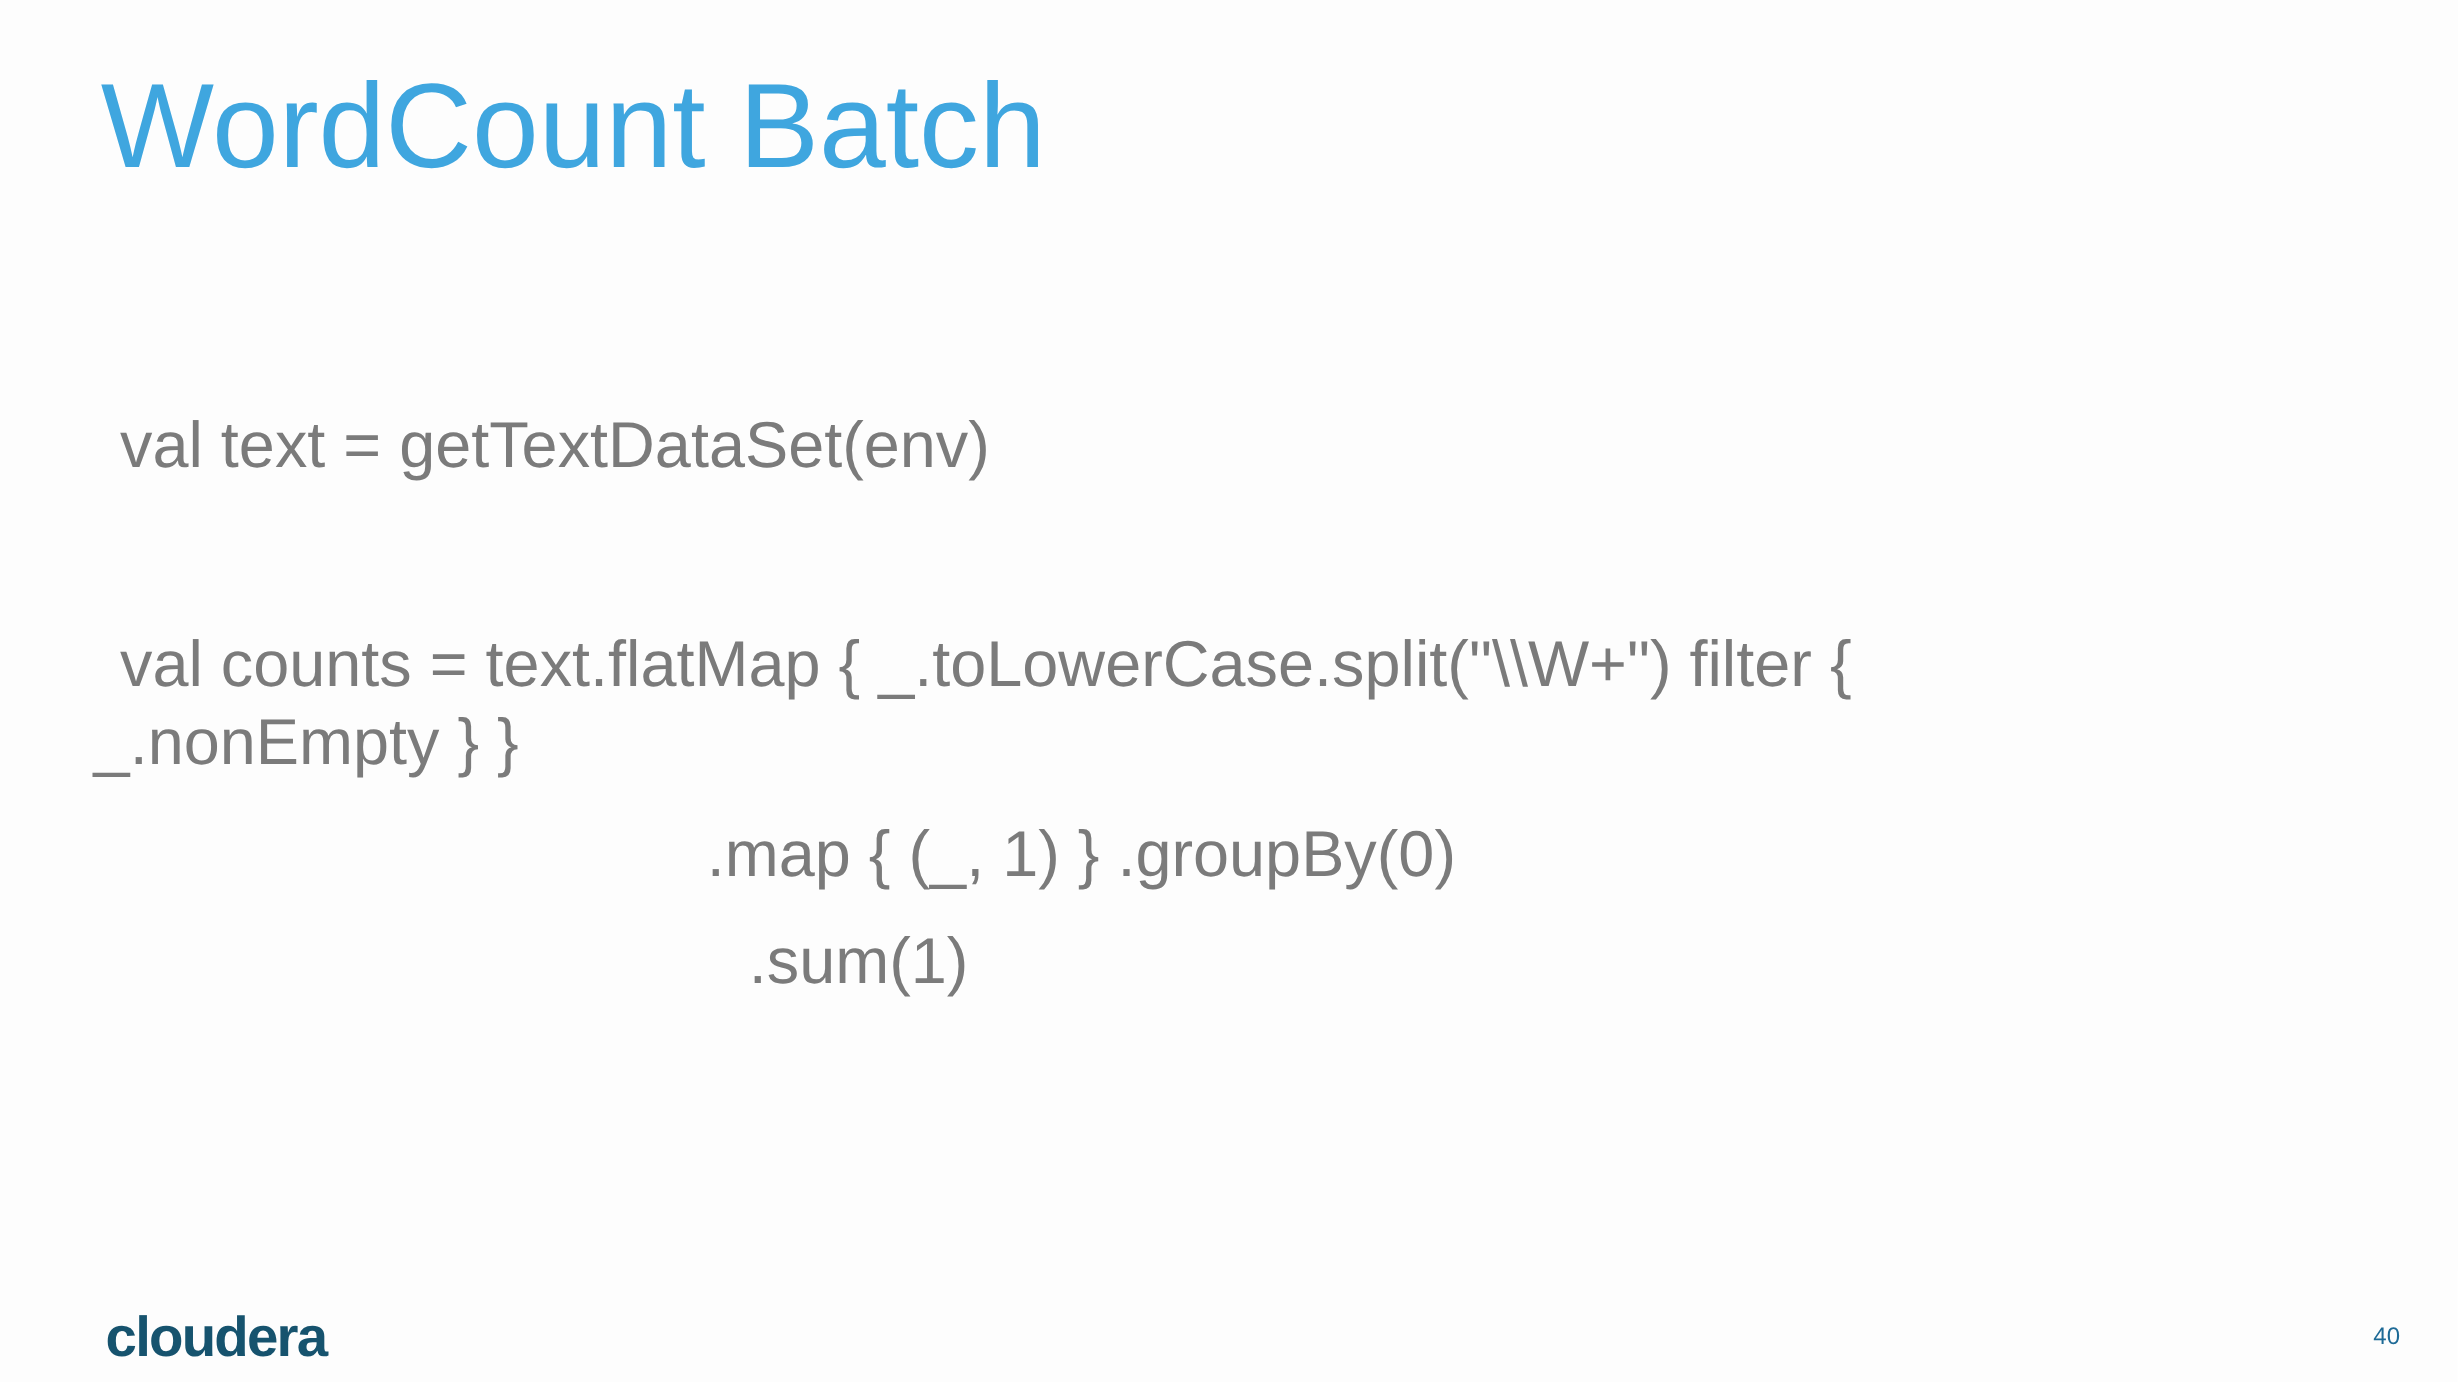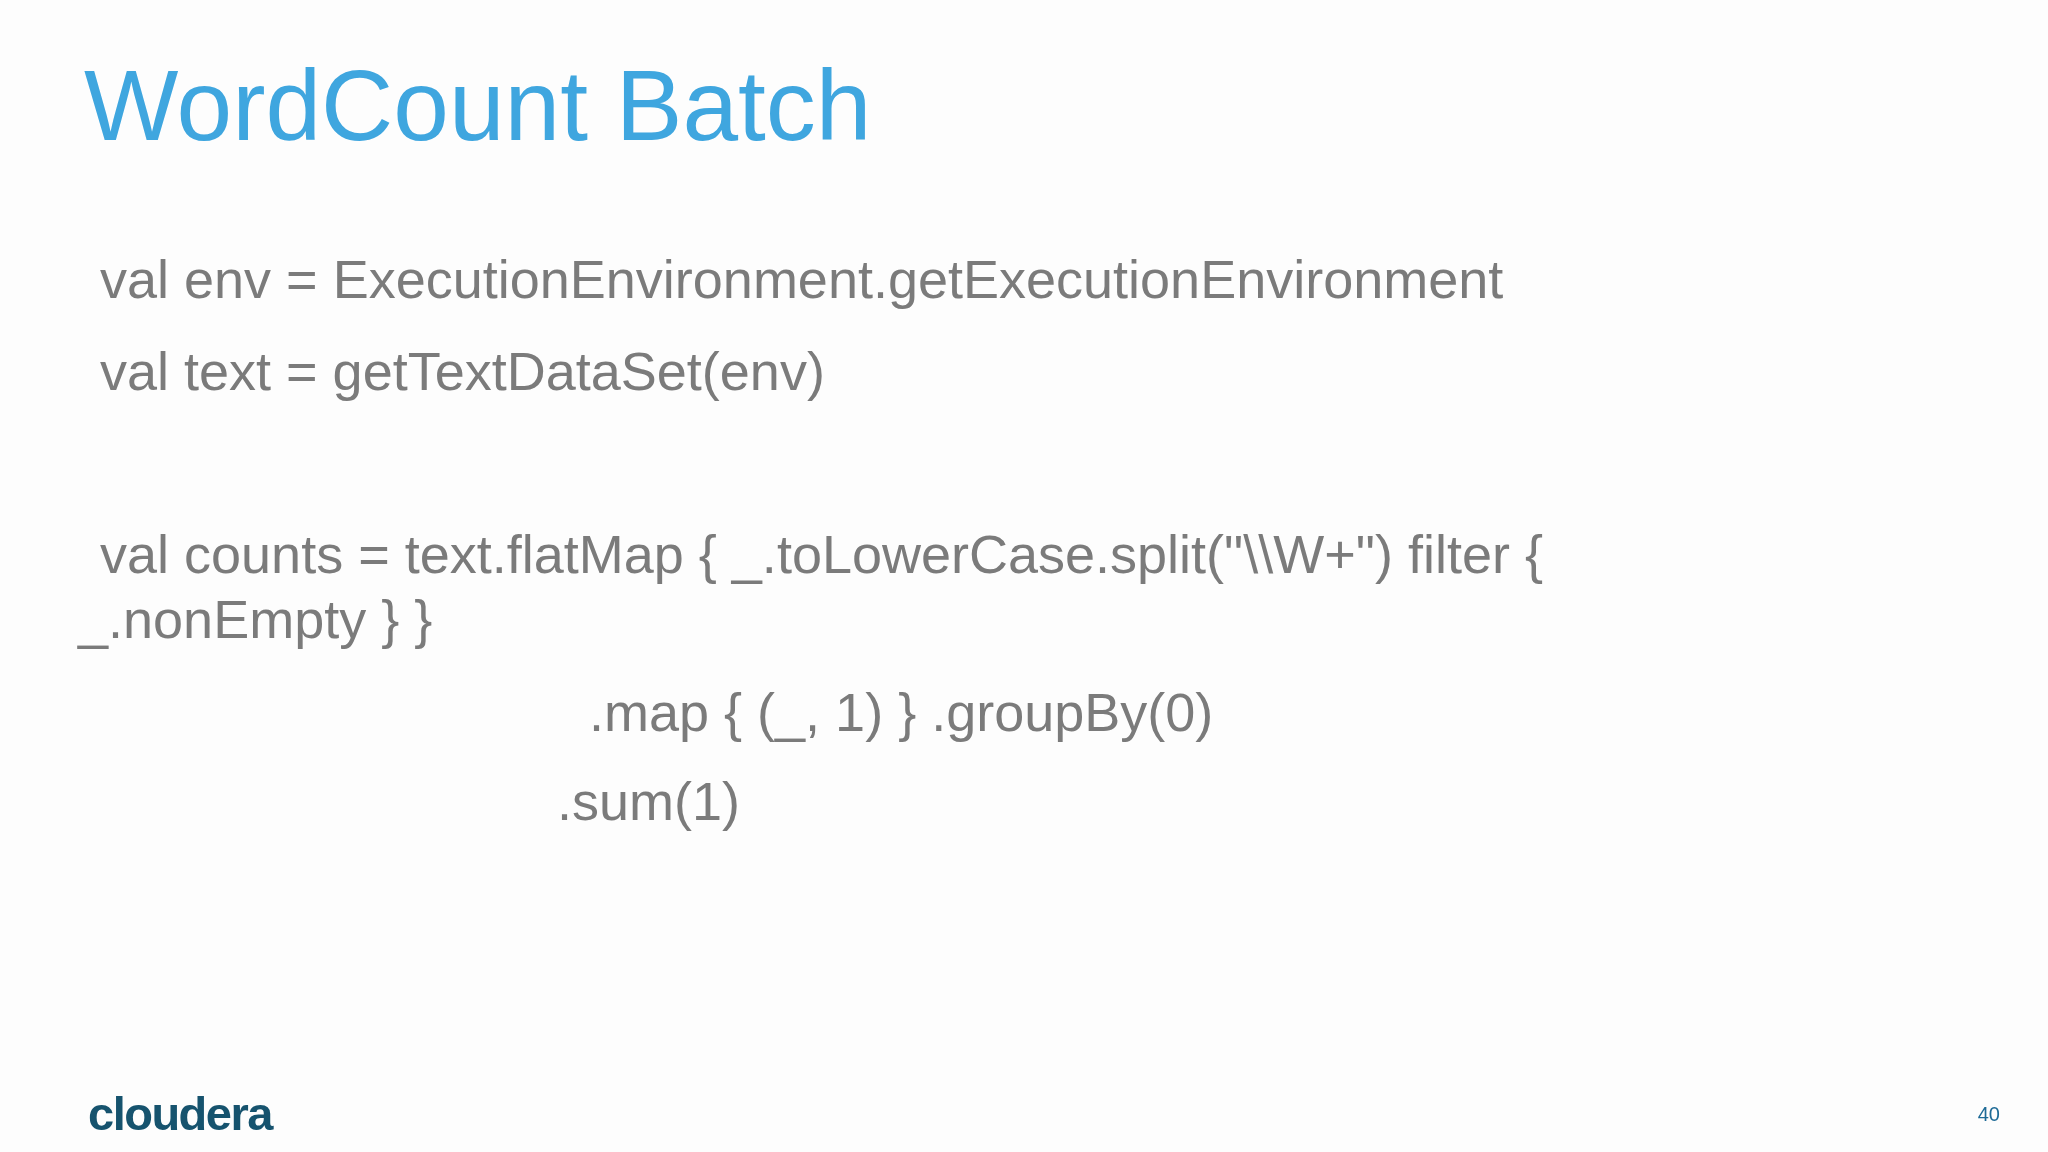--- a/index.html
+++ b/index.html
@@ -31,21 +31,21 @@
     font-size: 54px;
     line-height: 1;
     color: #7b7b7b;
     white-space: pre;
   }
   .l1 { top: 252px;  left: 85px; }
   .l2 { top: 344px;  left: 85px; }
   .l3 { top: 527px;  left: 85px; }
   .l4 { top: 592px;  left: 78px; }
   .l5 { top: 685px;  left: 589px; text-align: center; }
-  .l6 { top: 774px;  left: 557px; }
+  .l6 { top: 774px;  left: 624px; }
   .l7 { top: 934px;  left: 84px; }
   .l8 { top: 1025px; left: 84px; }
   .logo {
     position: absolute;
     left: 88px;
     top: 1090px;
     font-size: 47px;
     font-weight: 700;
     letter-spacing: -1.5px;
     line-height: 1;
@@ -60,21 +60,20 @@
     color: #1d6a96;
   }
 </style>
 </head>
 <body>
 
 <div class="slide">
 
   <h1 class="slide-title">WordCount Batch</h1>
 
-  <div class="code-line l1"> val env = ExecutionEnvironment.getExecutionEnvironment</div>
 
   <div class="code-line l2"> val text = getTextDataSet(env)</div>
 
   <div class="code-line l3"> val counts = text.flatMap { _.toLowerCase.split("\\W+") filter {</div>
 
   <div class="code-line l4">_.nonEmpty } }</div>
 
   <div class="code-line l5">.map { (_, 1) } .groupBy(0)</div>
 
   <div class="code-line l6">.sum(1)</div>

